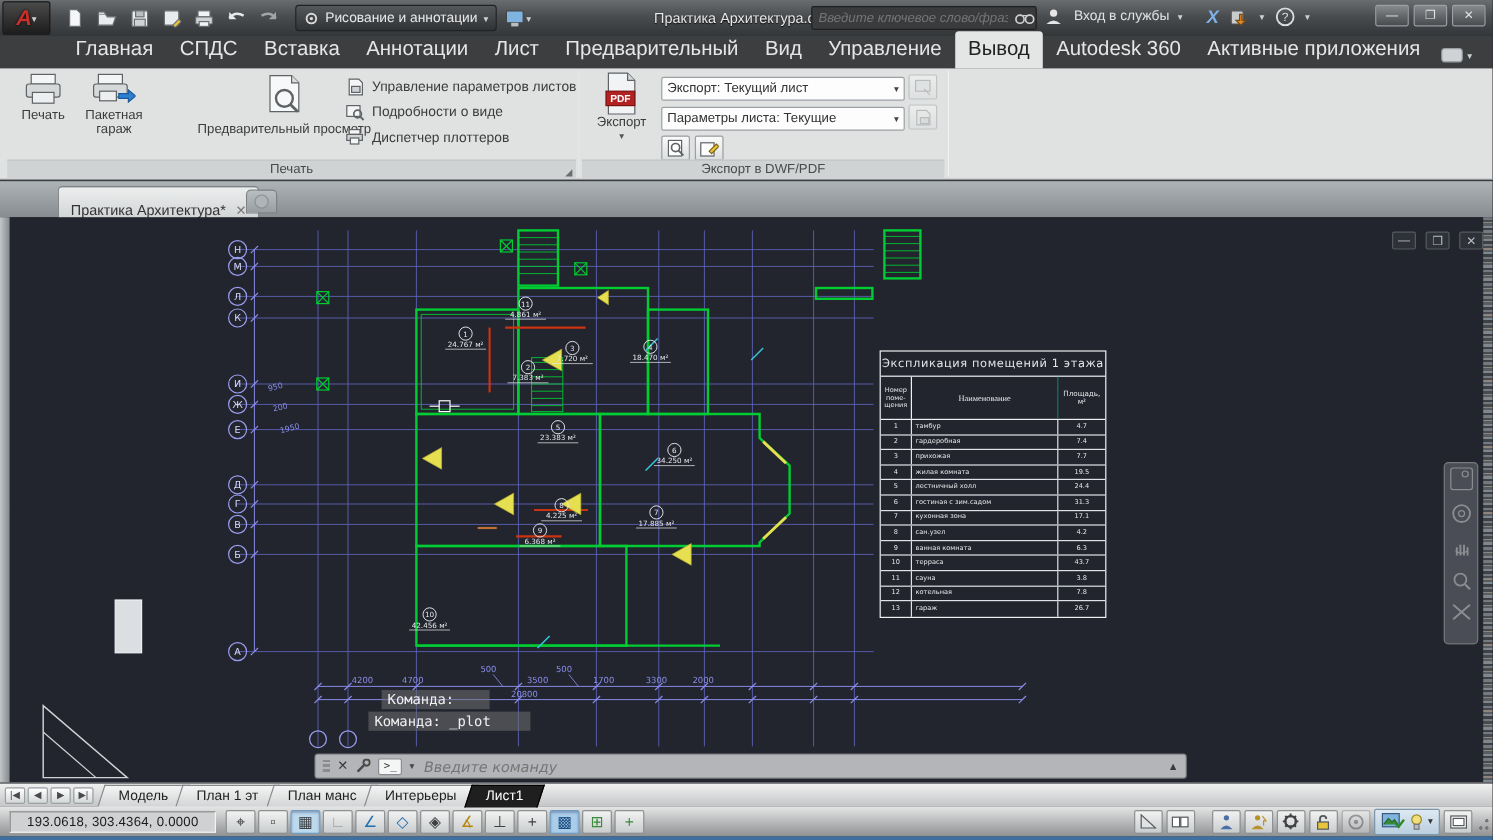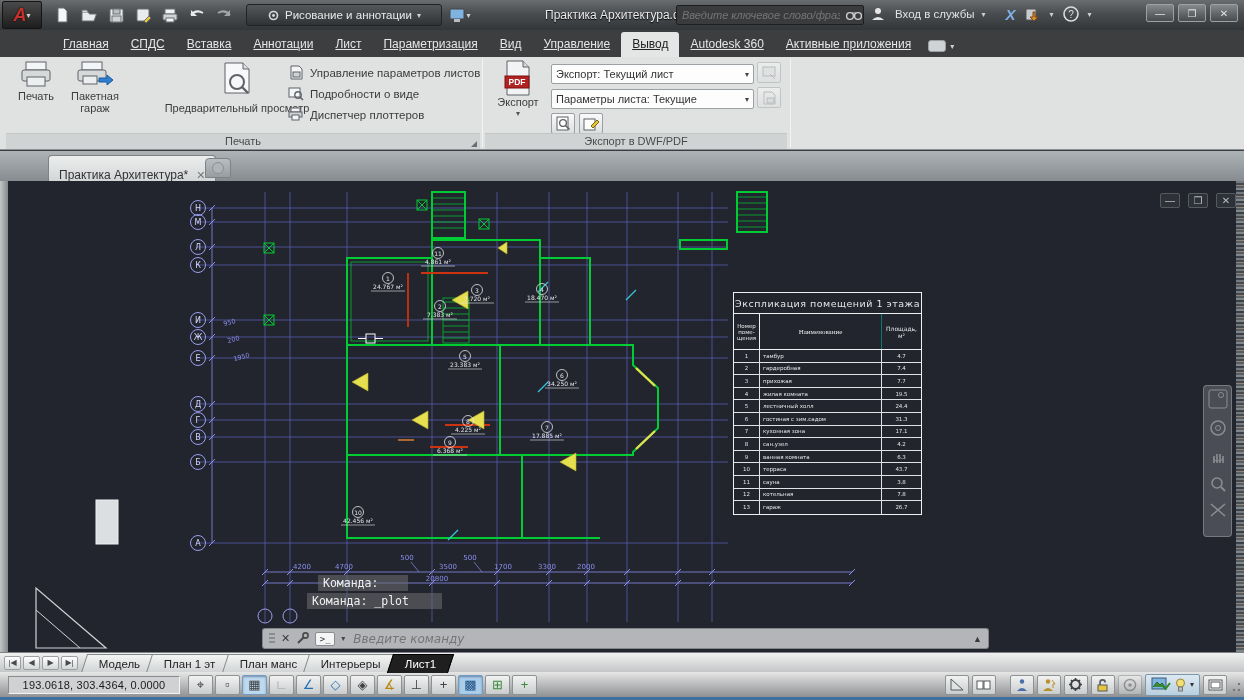--- a/index.html
+++ b/index.html
@@ -10,41 +10,41 @@
   
   .titlebar{position:absolute;left:0;top:0;width:1244px;height:30px;
     background:linear-gradient(180deg,#6a6d70 0%,#4a4d50 45%,#333639 100%);
     display:flex;align-items:center;}
   .logo-btn{width:40px;height:28px;margin-left:2px;display:flex;align-items:center;justify-content:center;
     background:linear-gradient(180deg,#4a4a4a,#1d1d1d);border:1px solid #151515;border-radius:2px;}
   .logo-a{color:#c8302a;font-weight:bold;font-size:18px;font-style:italic;text-shadow:0 0 2px #000;}
   .qat{display:flex;align-items:center;gap:3px;margin-left:8px;}
   .qat-btn{width:24px;height:22px;display:flex;align-items:center;justify-content:center;border-radius:2px;}
   .qat-btn svg{display:block;}
-  .ws-pill{display:flex;align-items:center;gap:5px;margin-left:10px;height:22px;padding:0 20px;
+  .ws-pill{display:flex;align-items:center;gap:5px;margin-left:10px;height:22px;padding:0 6px;
     background:linear-gradient(180deg,#55585b,#303335);border:1px solid #222;border-radius:3px;
     color:#e8e8e8;font-size:11.5px;}
   .caret{font-size:8px;color:#cfcfcf;}
   .title-text{position:absolute;left:455px;width:330px;text-align:center;color:#e9e9e9;font-size:12px;
     text-shadow:0 1px 1px #000;}
   .search-box{position:absolute;left:676px;top:5px;width:188px;height:20px;background:#3a3b3c;
     border:1px solid #1f1f1f;border-radius:2px;display:flex;align-items:center;}
   .search-box input{flex:1;background:transparent;border:0;outline:none;color:#a9a9a9;
     font-size:11px;font-style:italic;padding:0 5px;font-family:"Liberation Sans",sans-serif;}
   .tb-right{position:absolute;left:868px;top:3px;display:flex;align-items:center;gap:7px;color:#e2e2e2;font-size:11.5px;}
   .tb-ico{display:flex;align-items:center;justify-content:center;width:20px;height:22px;}
   .win-ctrl{position:absolute;right:6px;top:4px;display:flex;gap:4px;}
   .win-btn{width:28px;height:18px;border:1px solid #9aa0a4;border-radius:2px;color:#dfe3e6;
     background:linear-gradient(180deg,rgba(255,255,255,.25),rgba(255,255,255,.05));
     font-size:10px;display:flex;align-items:center;justify-content:center;}
 
   
   .ribbon-tabs{position:absolute;left:0;top:30px;width:1244px;height:27px;background:#3c3e40;
     display:flex;align-items:flex-end;padding-left:52px;}
-  .rtab{padding:5px 11px 6px 11px;color:#e6e6e6;font-size:12px;white-space:nowrap;cursor:default;text-decoration:underline;}
+  .rtab{padding:5px 11px 6px 11px;color:#e6e6e6;font-size:17px;white-space:nowrap;cursor:default;}
   .rtab.active{background:#e4e5e5;color:#222;border-radius:3px 3px 0 0;}
   .rtab-extra{display:flex;align-items:center;gap:4px;margin-left:6px;padding-bottom:5px;}
   .rtab-extra .chip{width:18px;height:12px;background:#cfd3d6;border-radius:3px;border:1px solid #9b9fa2;}
 
   
   .ribbon-body{position:absolute;left:0;top:57px;width:1244px;height:93px;background:#e0e2e2;border-bottom:1px solid #8d9194;}
   .panel{position:absolute;top:0;height:92px;}
   .panel .footer{position:absolute;left:0;right:0;bottom:0;height:16px;background:#d0d3d4;
     border-top:1px solid #c2c5c6;color:#4a4a4a;font-size:11px;text-align:center;line-height:15px;}
   .panel .launcher{position:absolute;right:3px;bottom:2px;width:0;height:0;
@@ -257,21 +257,21 @@
       <div class="win-btn">✕</div>
     </div>
   </div>
 
   <div class="ribbon-tabs" id="rtabs">
       <div class="rtab">Главная</div>
       <div class="rtab">СПДС</div>
       <div class="rtab">Вставка</div>
       <div class="rtab">Аннотации</div>
       <div class="rtab">Лист</div>
-      <div class="rtab">Параметризация</div>
+      <div class="rtab">Предварительный</div>
       <div class="rtab">Вид</div>
       <div class="rtab">Управление</div>
       <div class="rtab active">Вывод</div>
       <div class="rtab">Autodesk 360</div>
       <div class="rtab">Активные приложения</div>
       <div class="rtab-extra">
         <span class="chip"></span>
         <span class="caret">▾</span>
       </div>
     </div>

